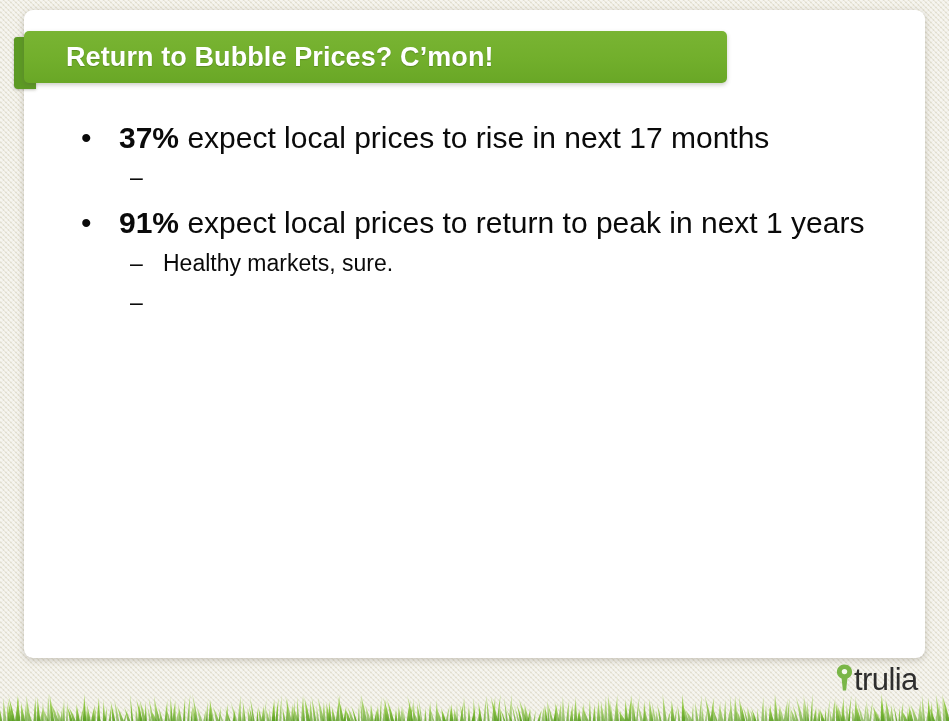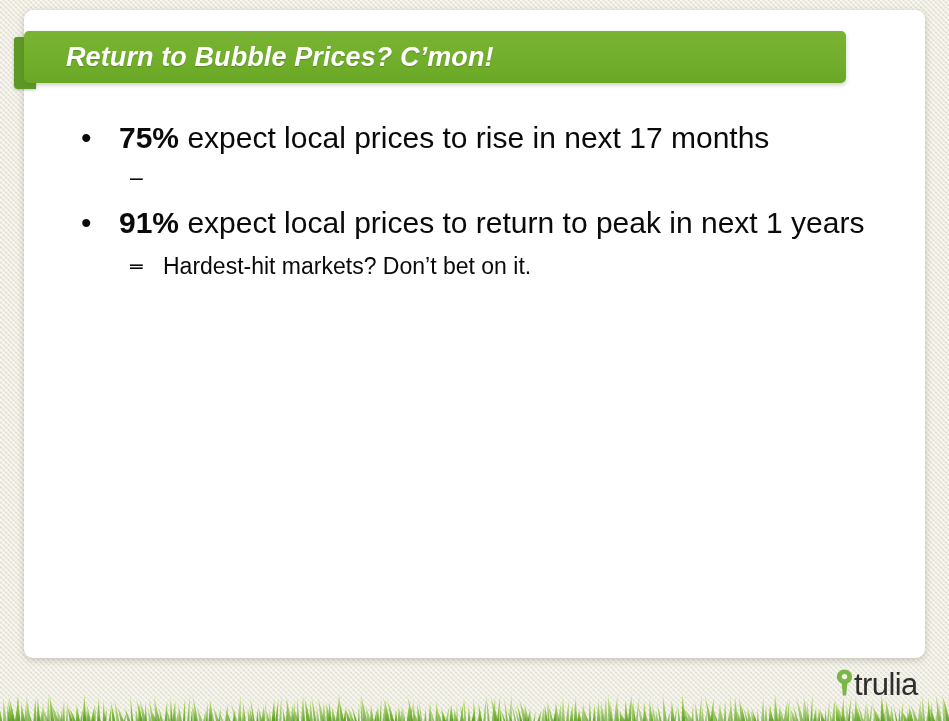--- a/index.html
+++ b/index.html
@@ -37,23 +37,22 @@
     background: #ffffff;
     border-radius: 9px;
     box-shadow: 0 2px 7px rgba(110,105,90,0.34);
   }
 
   
   #title-banner-wrap {
     position: absolute;
     left: 14px;
     top: 31px;
-    width: 832px;
+    width: 713px;
     height: 52px;
-    font-style: italic;
   }
   #title-banner-tail {
     position: absolute;
     left: 0px;
     top: 6px;
     width: 22px;
     height: 52px;
     background: #5d9a24;
     border-bottom-left-radius: 4px;
     border-top-left-radius: 3px;
@@ -141,21 +140,21 @@
     overflow: hidden;
   }
   #grass-strip svg { display: block; }
 
   
   #trulia-logo {
     position: absolute;
     left: 836px;
     top: 664px;
     display: flex;
-    align-items: center;
+    align-items: flex-start;
     height: 40px;
   }
   #trulia-pin { display: block; margin-bottom: 3px; }
   #trulia-wordmark {
     font-size: 31px;
     line-height: 31px;
     color: #2e2e2e;
     letter-spacing: -0.6px;
     margin-left: 1px;
   }
@@ -171,36 +170,36 @@
   <div id="title-banner-tail"></div>
   <div id="title-banner">
     <span id="title-text">Return to Bubble Prices? C’mon!</span>
   </div>
 </div>
 
 <div id="slide-body">
 
   <div class="bullet-block" id="bullet-group-1">
     <div class="bullet-l1">
-      <span class="marker">•</span><span class="lead">75%</span><span class="tail"> expect local prices to rise in next 17 months</span>
+      <span class="marker">•</span><span class="lead">37%</span><span class="tail"> expect local prices to rise in next 17 months</span>
     </div>
     <div class="bullet-l2" id="sub-1-1">
       <span class="marker">–</span>
     </div>
   </div>
 
   <div class="bullet-block" id="bullet-group-2">
     <div class="bullet-l1">
       <span class="marker">•</span><span class="lead">91%</span><span class="tail"> expect local prices to return to peak in next 1 years</span>
     </div>
     <div class="bullet-l2" id="sub-2-1">
-      <span class="marker">–</span>
+      <span class="marker">–</span><span>Healthy markets, sure.</span>
     </div>
     <div class="bullet-l2" id="sub-2-2">
-      <span class="marker">–</span><span>Hardest-hit markets? Don’t bet on it.</span>
+      <span class="marker">–</span>
     </div>
   </div>
 
 </div>
 
 <div id="grass-strip">
   <svg width="949" height="34" viewBox="0 0 949 34" xmlns="http://www.w3.org/2000/svg" aria-hidden="true">
     <defs>
       <linearGradient id="bladeGrad" x1="0" y1="1" x2="0" y2="0">
         <stop offset="0%" stop-color="#5a9e22"></stop>

